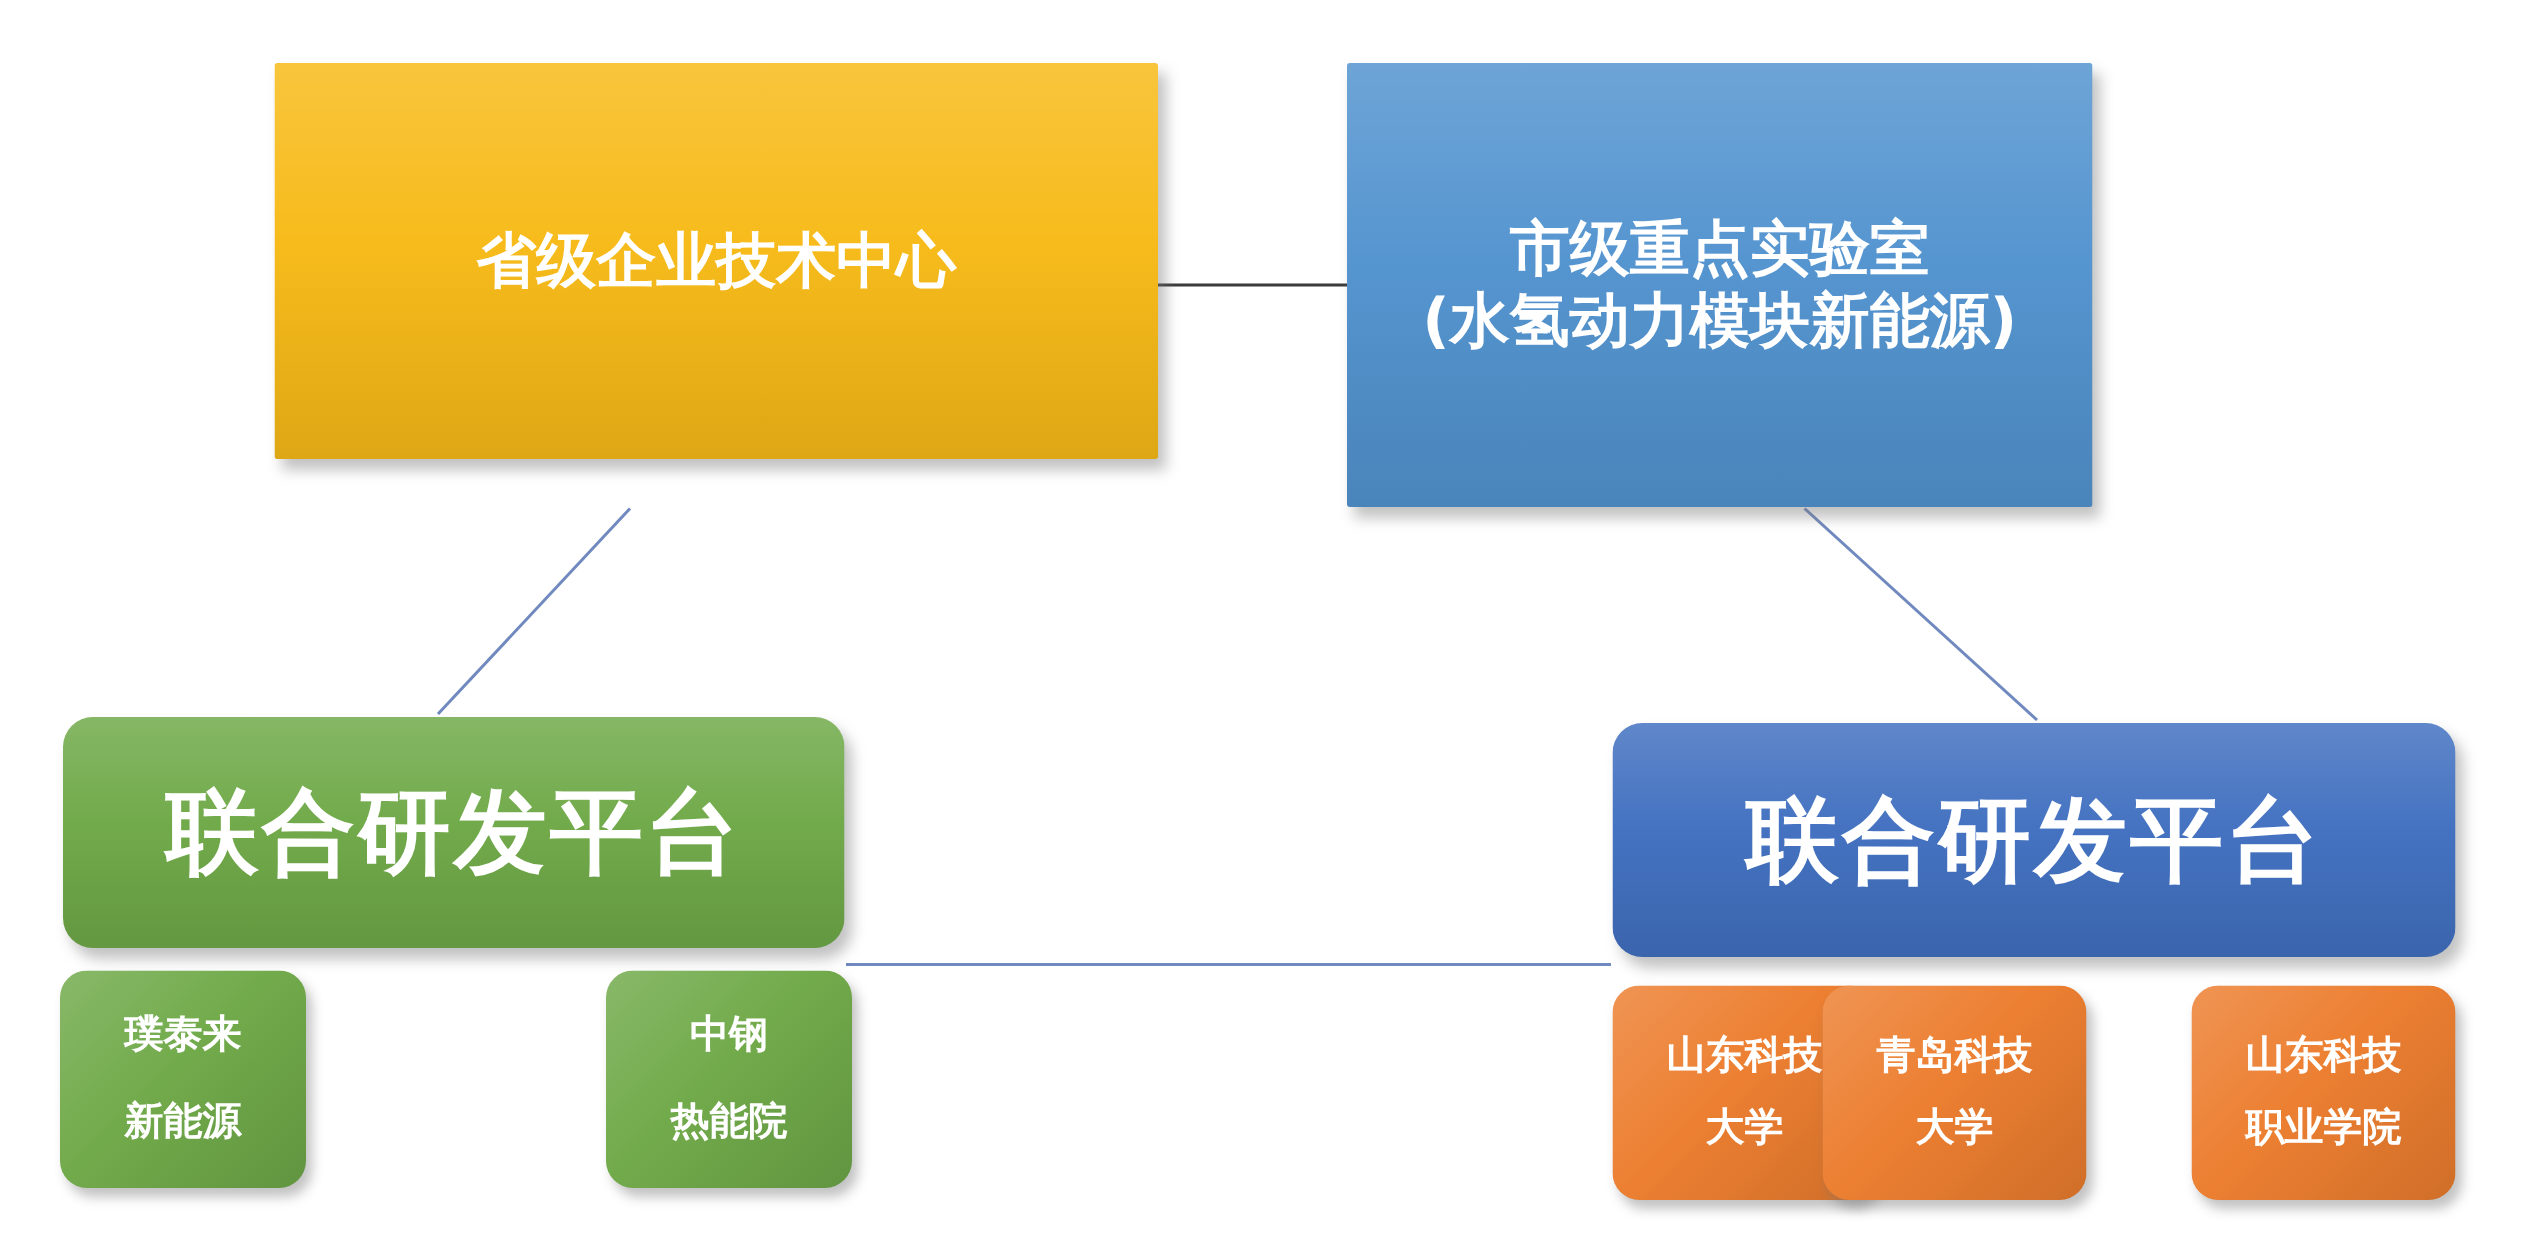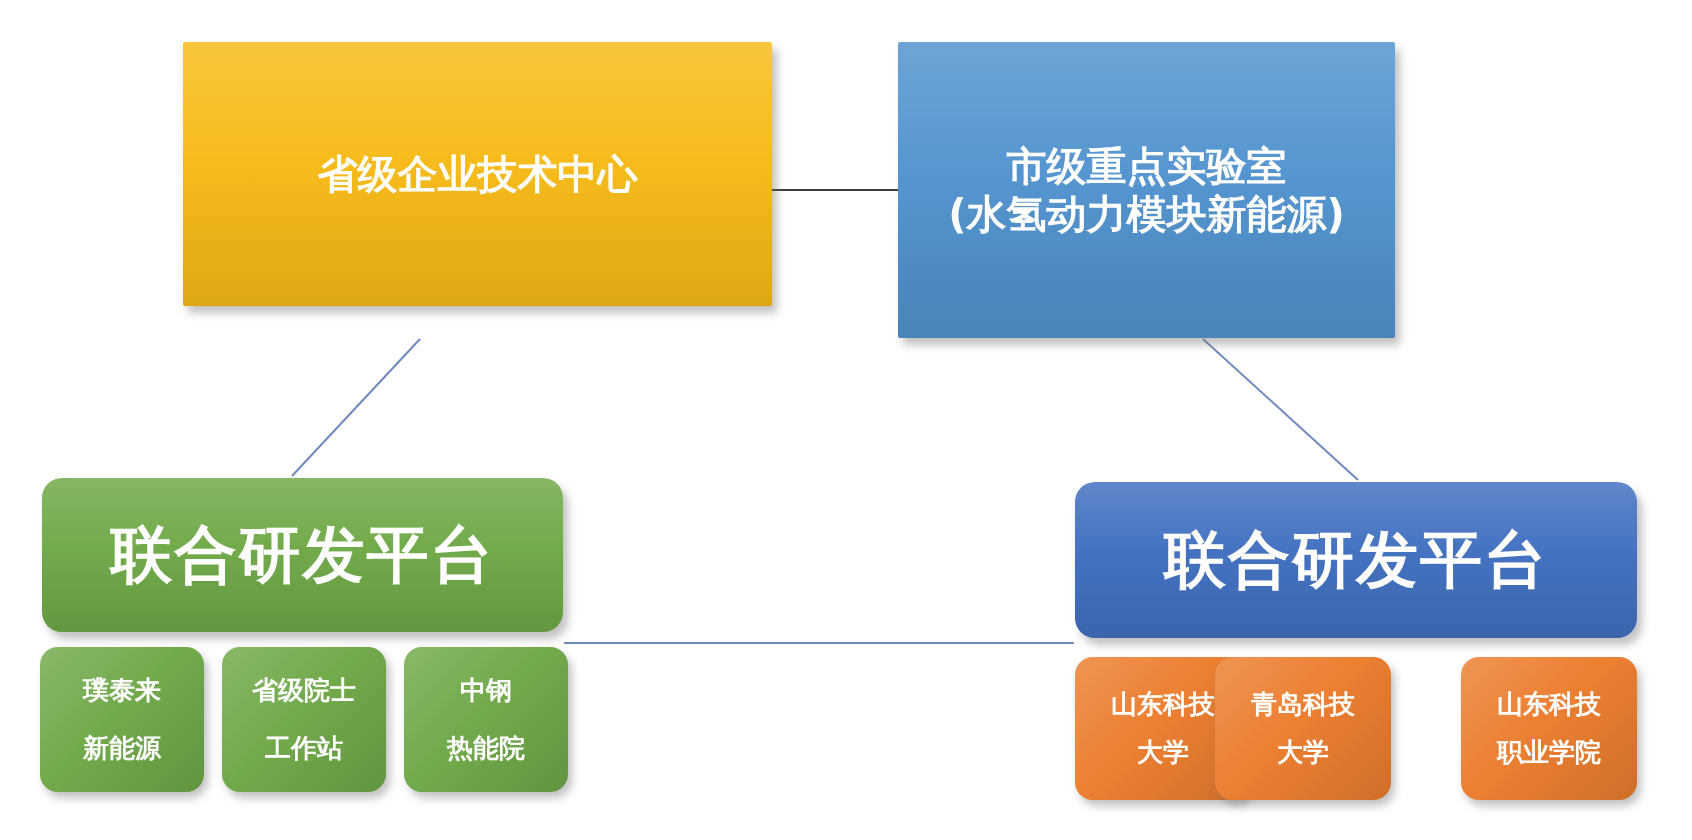--- a/index.html
+++ b/index.html
@@ -124,24 +124,20 @@
 
   <div class="node node--dblue-main">
     <span class="nline">联合研发平台</span>
   </div>
 
   <div class="child child--green pos-0">
     <span class="nline">璞泰来</span>
     <span class="nline">新能源</span>
   </div>
 
-  <div class="child child--green pos-1">
-    <span class="nline">省级院士</span>
-    <span class="nline">工作站</span>
-  </div>
 
   <div class="child child--green pos-2">
     <span class="nline">中钢</span>
     <span class="nline">热能院</span>
   </div>
 
   <div class="child child--orange pos-0">
     <span class="nline">山东科技</span>
     <span class="nline">大学</span>
   </div>

